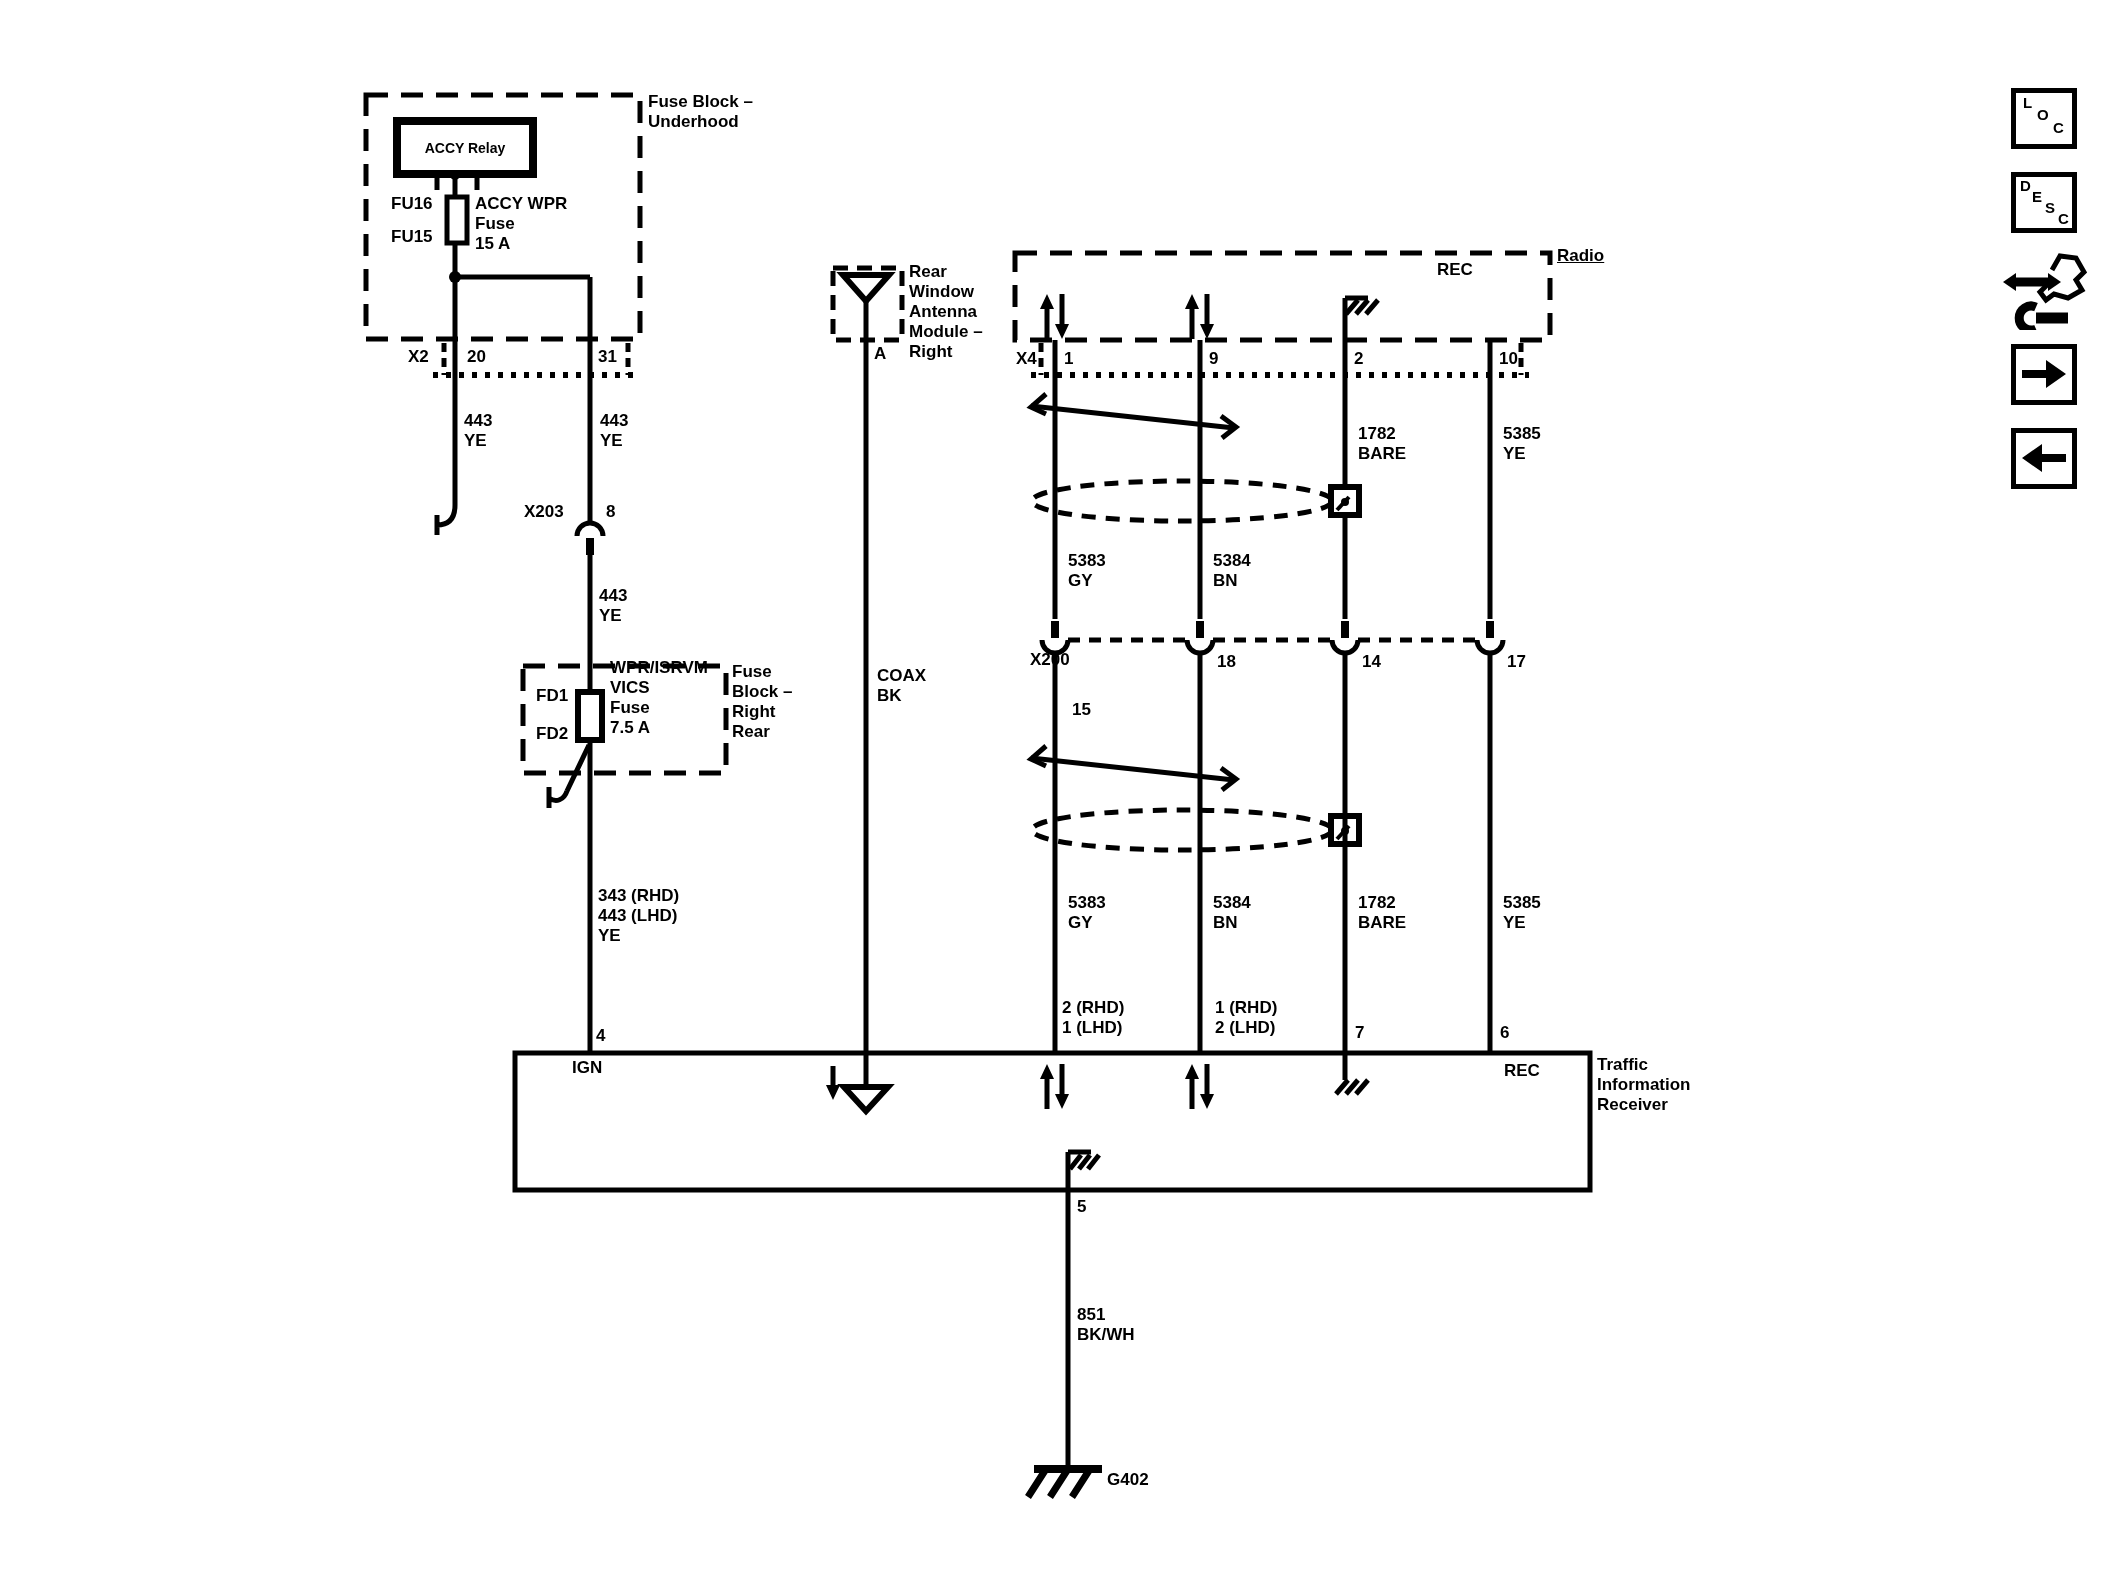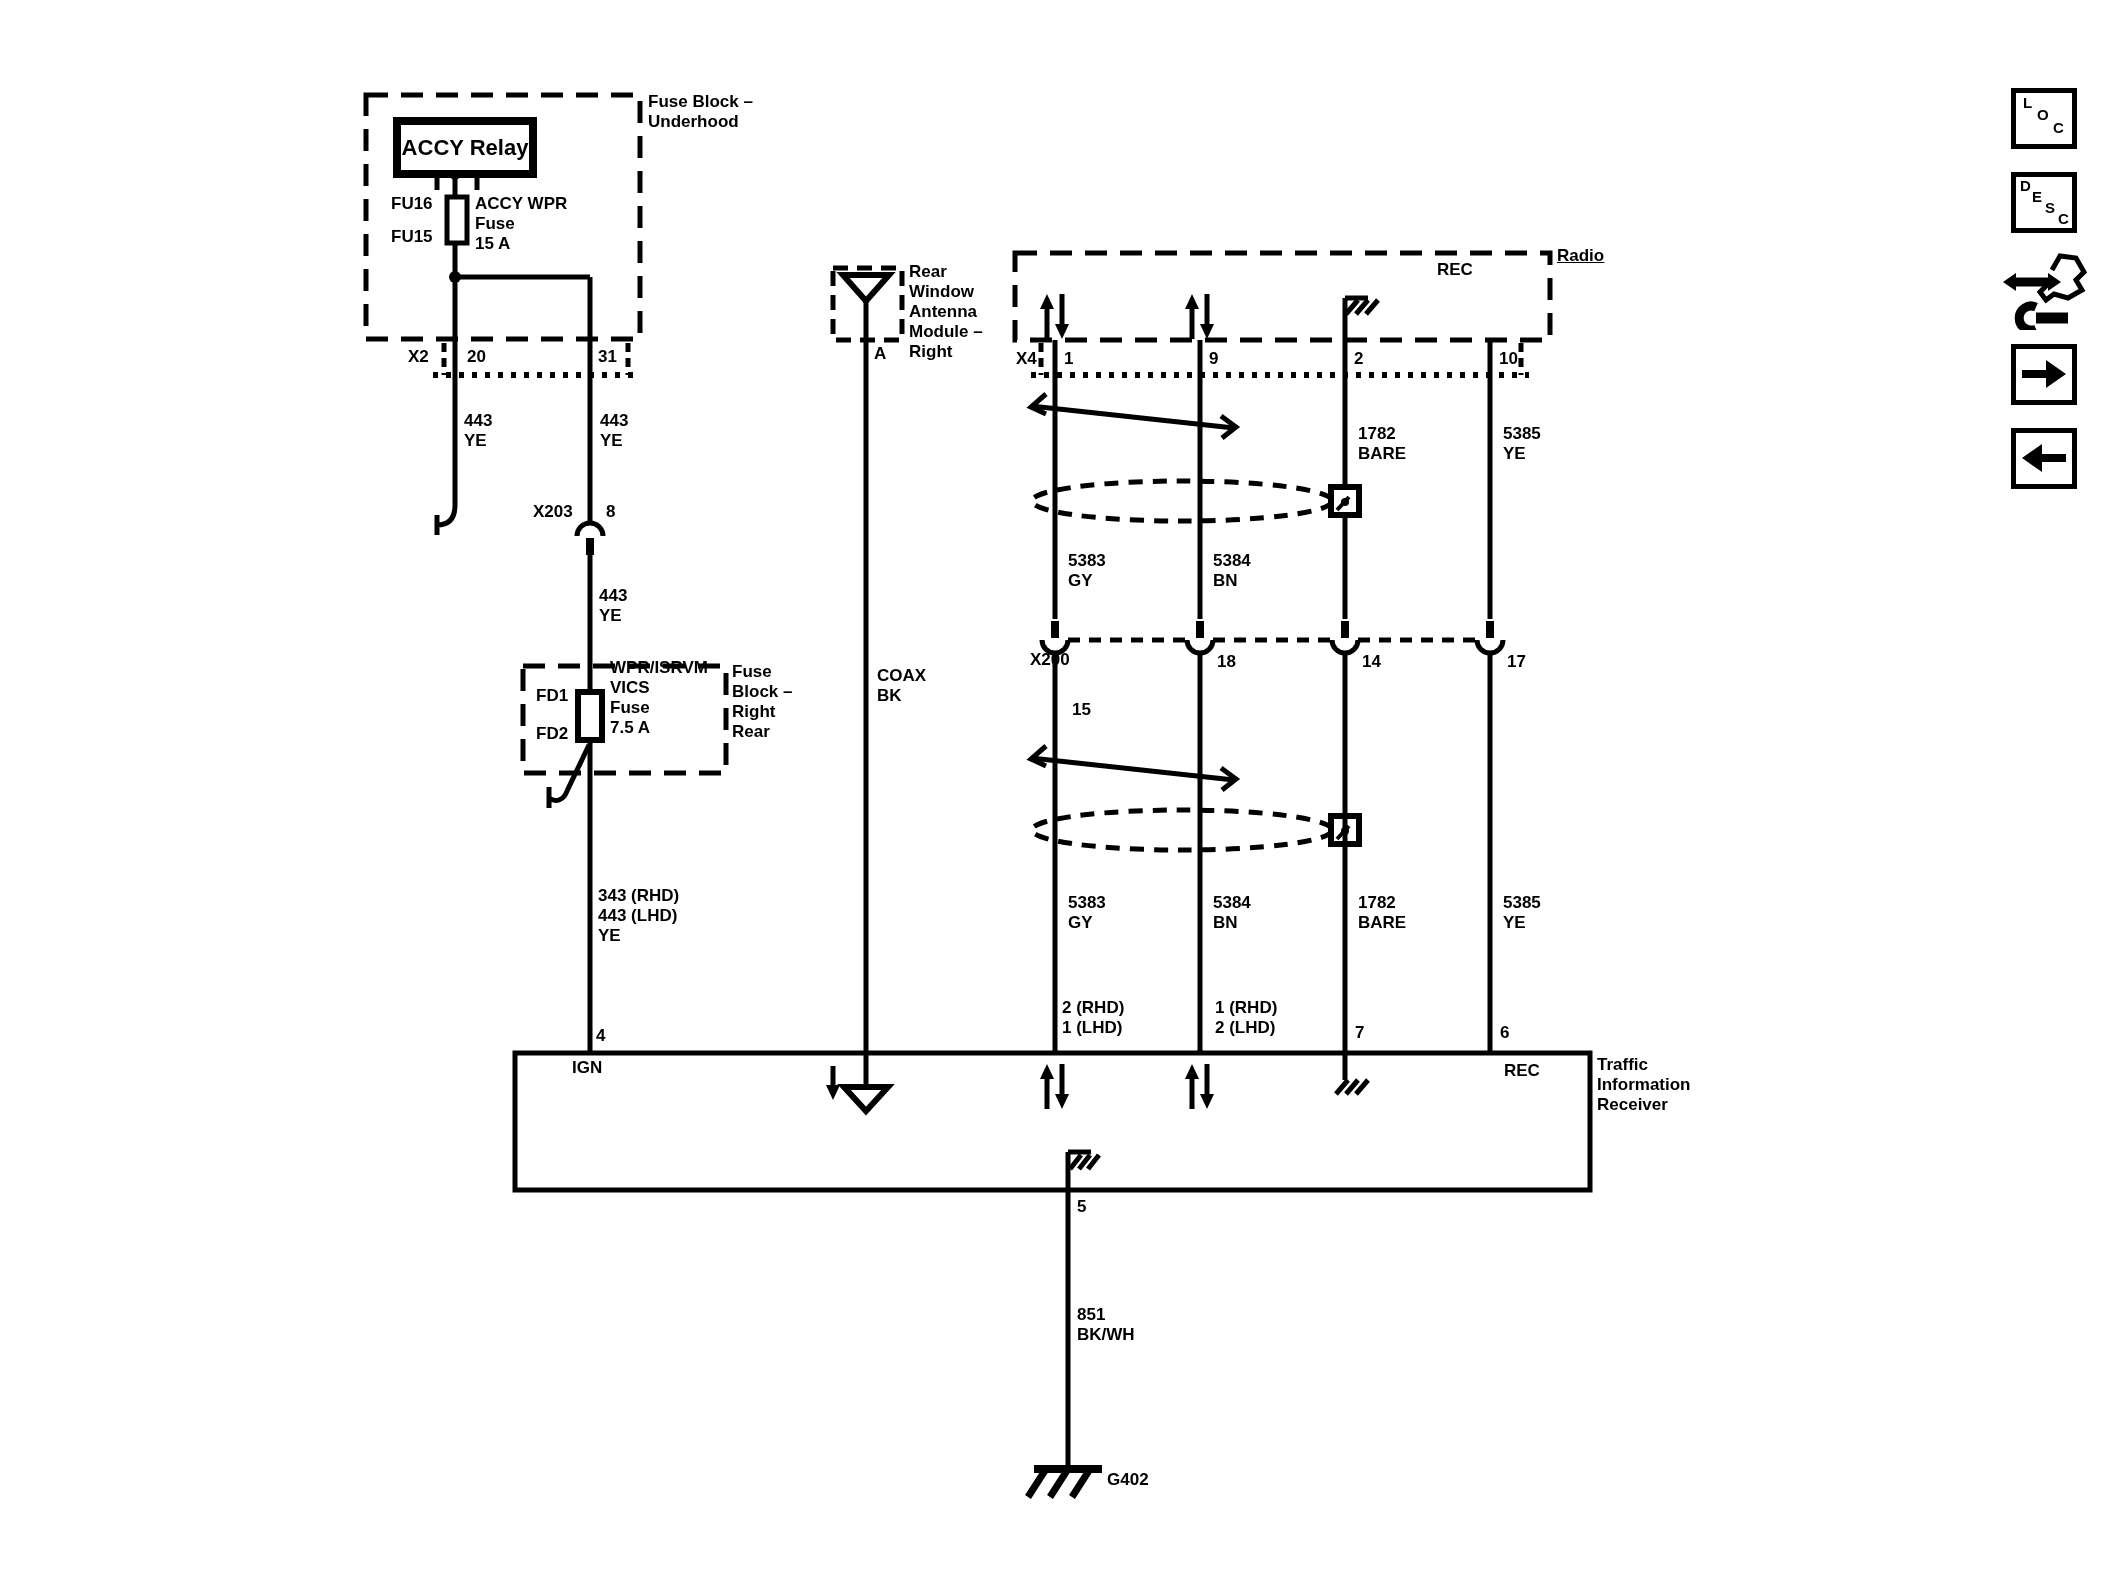--- a/index.html
+++ b/index.html
@@ -2,21 +2,21 @@
 <html><head>
 <meta charset="utf-8">
 <style>
   html,body{margin:0;padding:0;background:#fff;}
   .canvas{position:relative;width:2124px;height:1593px;background:#ffffff;overflow:hidden;
           font-family:"Liberation Sans",sans-serif;color:#000;}
   .lbl{position:absolute;color:#000;font-weight:700;font-size:17px;line-height:20px;
        white-space:pre-line;letter-spacing:0;}
   .relay-box{position:absolute;left:393px;top:117px;width:128px;height:45px;
              border:8px solid #000;background:#fff;display:flex;align-items:center;justify-content:center;
-             font-weight:700;font-size:22px;}
+             font-weight:700;font-size:14px;}
   .diagram-svg{position:absolute;left:0;top:0;}
   .tool-box{position:absolute;left:2011px;width:56px;height:51px;border:5px solid #000;background:#fff;}
   .tool-box span{position:absolute;font-weight:700;font-size:15px;line-height:15px;}
   .tool-svg{position:absolute;}
 </style>
 </head>
 <body>
 
 <div class="canvas">
 
@@ -147,21 +147,21 @@
 
   <div class="lbl" style="left:408px;top:347px;">X2</div>
   <div class="lbl" style="left:467px;top:347px;">20</div>
   <div class="lbl" style="left:598px;top:347px;">31</div>
 
   <div class="lbl" style="left:464px;top:411px;">443
 YE</div>
   <div class="lbl" style="left:600px;top:411px;">443
 YE</div>
 
-  <div class="lbl" style="left:524px;top:502px;margin-left:9px;">X203</div>
+  <div class="lbl" style="left:524px;top:502px;">X203</div>
   <div class="lbl" style="left:606px;top:502px;">8</div>
   <div class="lbl" style="left:599px;top:586px;">443
 YE</div>
 
   <div class="lbl" style="left:732px;top:662px;">Fuse
 Block –
 Right
 Rear</div>
   <div class="lbl" style="left:536px;top:686px;">FD1</div>
   <div class="lbl" style="left:536px;top:724px;">FD2</div>

